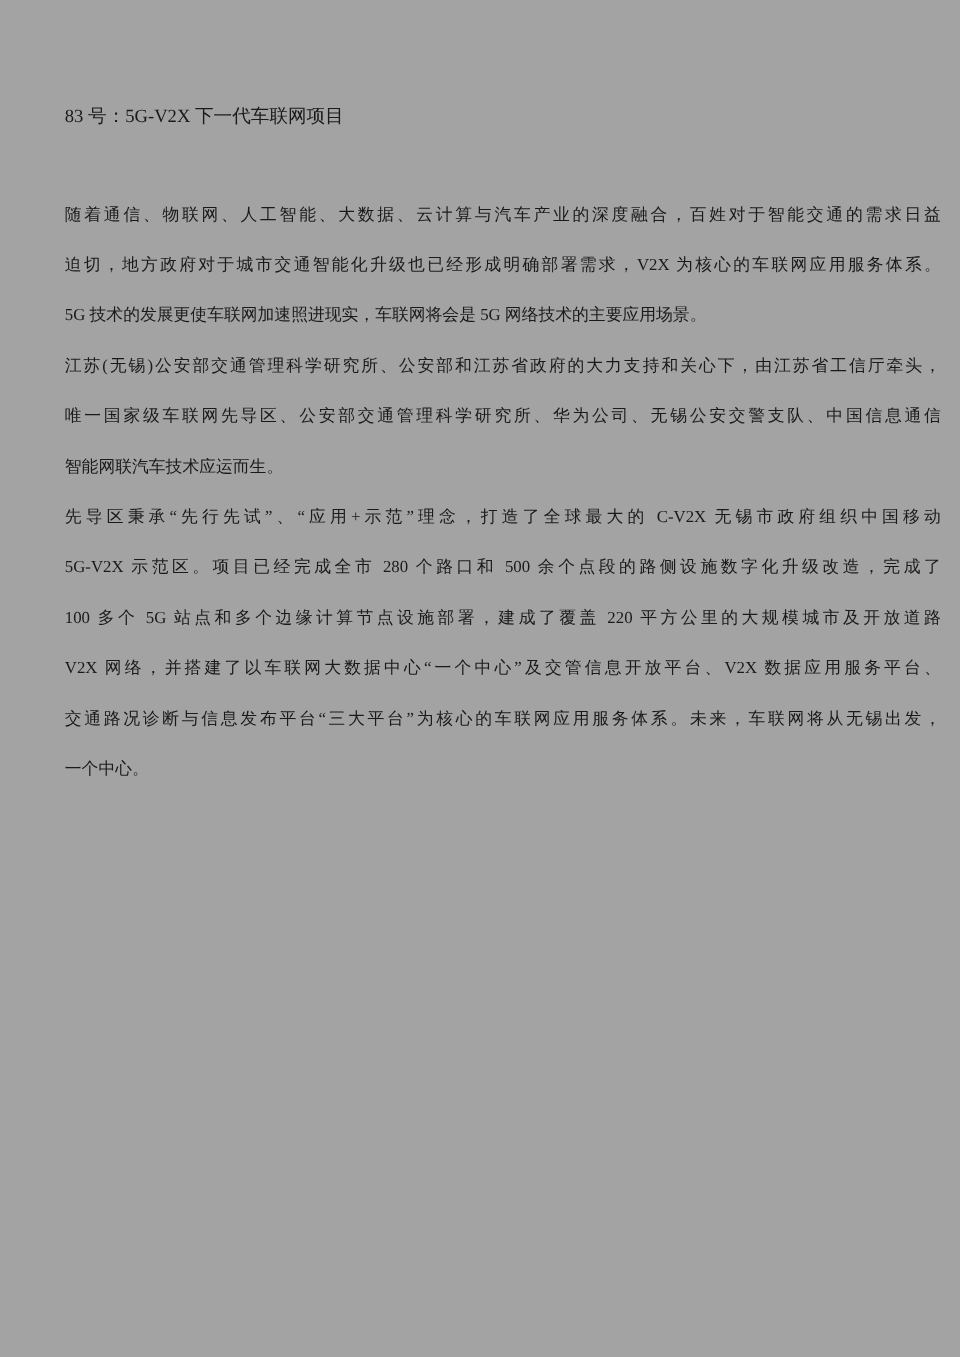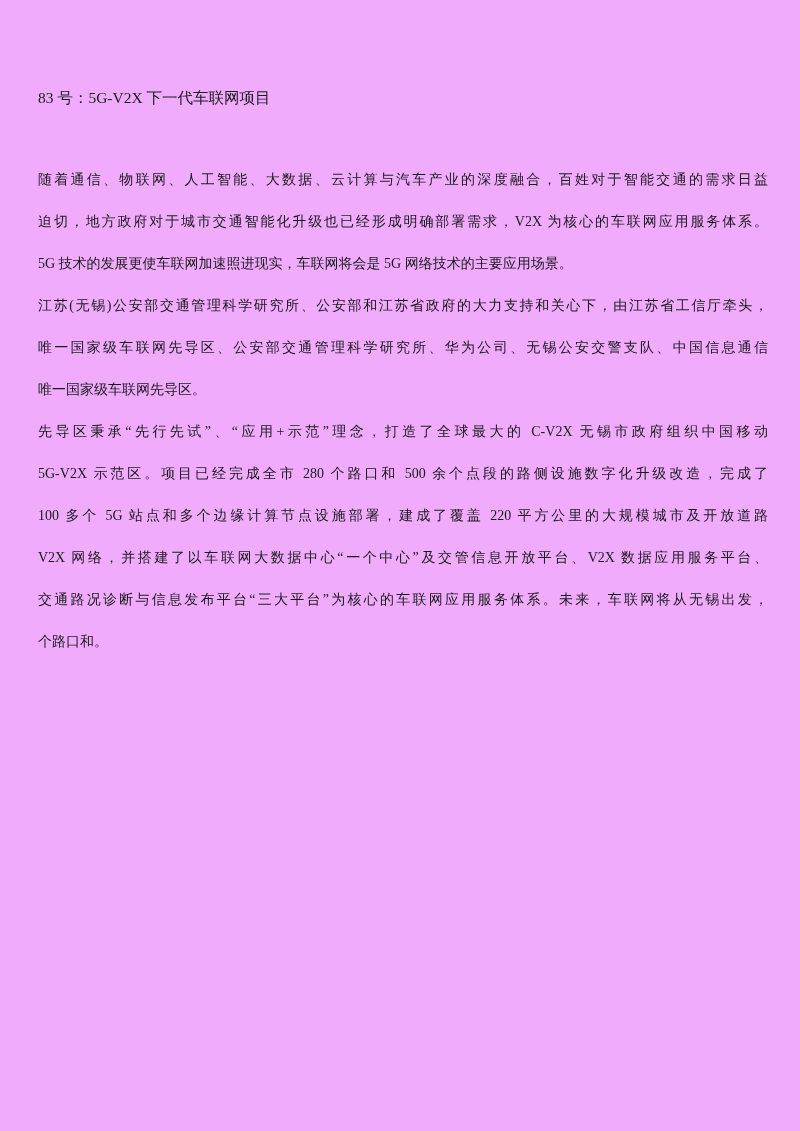--- a/index.html
+++ b/index.html
@@ -11,22 +11,22 @@
     height: 1131px;
     background: #ffffff;
     font-family: "Liberation Serif", "DejaVu Serif", serif;
     color: #1a1a1a;
     overflow: hidden;
   }
   .page {
     box-sizing: border-box;
     width: 800px;
     height: 1131px;
-    padding: 77px 32px 0 38px;
-    background: #f0abfc;
+    padding: 77px 32px 0 54px;
+    background: #a3a3a3;
   }
   .doc-title {
     font-size: 15.5px;
     line-height: 42px;
     height: 42px;
     white-space: nowrap;
     text-align: left;
   }
   .title-gap {
     height: 40px;
@@ -54,21 +54,21 @@
 
 <div class="page">
   <div class="doc-title">83 号：5G-V2X 下一代车联网项目</div>
   <div class="title-gap"></div>
   <div class="content">
     <div class="line jfull">随着通信、物联网、人工智能、大数据、云计算与汽车产业的深度融合，百姓对于智能交通的需求日益</div>
     <div class="line jfull">迫切，地方政府对于城市交通智能化升级也已经形成明确部署需求，V2X 为核心的车联网应用服务体系。</div>
     <div class="line jleft">5G 技术的发展更使车联网加速照进现实，车联网将会是 5G 网络技术的主要应用场景。</div>
     <div class="line jfull">江苏(无锡)公安部交通管理科学研究所、公安部和江苏省政府的大力支持和关心下，由江苏省工信厅牵头，</div>
     <div class="line jfull">唯一国家级车联网先导区、公安部交通管理科学研究所、华为公司、无锡公安交警支队、中国信息通信</div>
-    <div class="line jleft">唯一国家级车联网先导区。</div>
+    <div class="line jleft">智能网联汽车技术应运而生。</div>
     <div class="line jfull">先导区秉承“先行先试”、“应用+示范”理念，打造了全球最大的 C-V2X 无锡市政府组织中国移动</div>
     <div class="line jfull">5G-V2X 示范区。项目已经完成全市 280 个路口和 500 余个点段的路侧设施数字化升级改造，完成了</div>
     <div class="line jfull">100 多个 5G 站点和多个边缘计算节点设施部署，建成了覆盖 220 平方公里的大规模城市及开放道路</div>
     <div class="line jfull">V2X 网络，并搭建了以车联网大数据中心“一个中心”及交管信息开放平台、V2X 数据应用服务平台、</div>
     <div class="line jfull">交通路况诊断与信息发布平台“三大平台”为核心的车联网应用服务体系。未来，车联网将从无锡出发，</div>
-    <div class="line jleft">个路口和。</div>
+    <div class="line jleft">一个中心。</div>
   </div>
 </div>
 
 </body></html>

